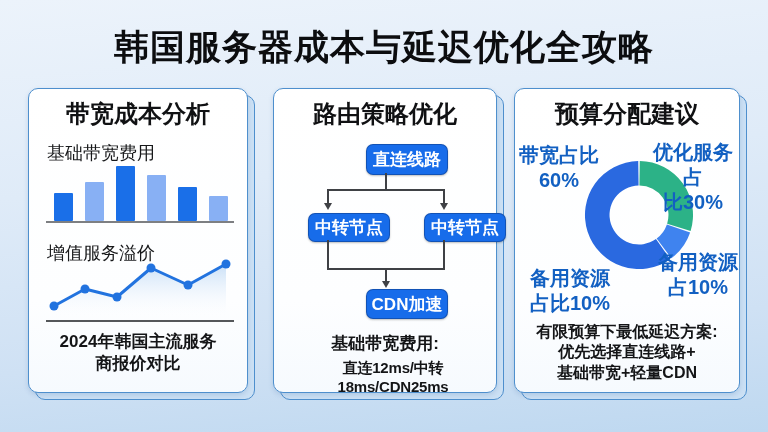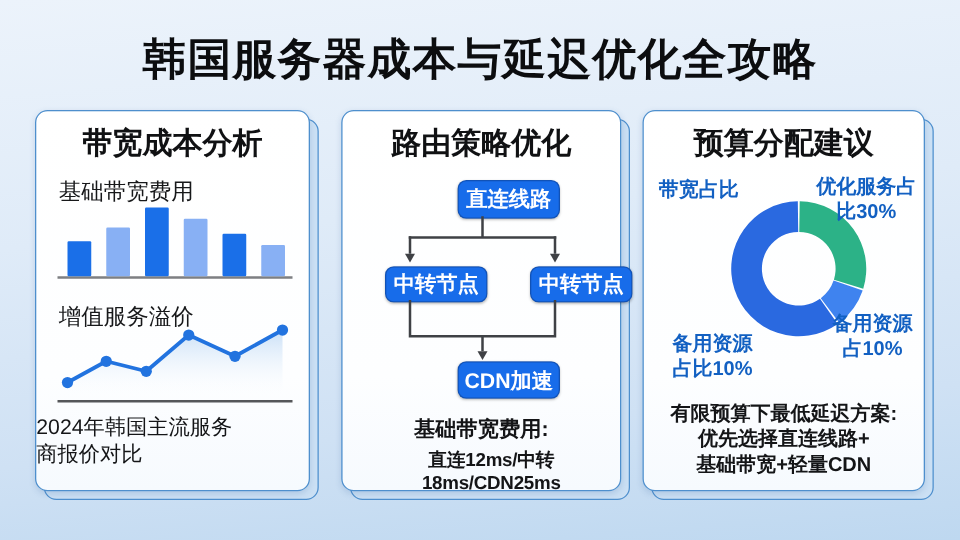--- a/index.html
+++ b/index.html
@@ -35,22 +35,22 @@
   .lbl-bars{top:52px;}
   .lbl-line{top:152px;}
   .bar-chart{
     position:absolute;left:17px;top:78px;width:188px;height:56px;
     display:flex;align-items:flex-end;gap:12px;padding-left:8px;box-sizing:border-box;
     border-bottom:2.5px solid #7d7f82;
   }
   .bar{width:19px;border-radius:1px;}
   .line-chart{position:absolute;left:17px;top:170px;width:188px;height:60px;}
   .divider{position:absolute;left:17px;top:231px;width:188px;height:2px;background:#55575a;}
-  .caption{position:absolute;left:0;top:242px;width:100%;text-align:left;
-    font-size:17px;font-weight:400;color:#141517;line-height:1.32;}
+  .caption{position:absolute;left:0;top:242px;width:100%;text-align:center;
+    font-size:17px;font-weight:700;color:#141517;line-height:1.32;}
   
   .flow-box{
     position:absolute;background:#176cea;border:1px solid rgba(10,50,120,.45);
     border-radius:7px;color:#ffffff;font-size:17px;font-weight:700;
     display:flex;align-items:center;justify-content:center;
     box-shadow:0 1px 2px rgba(0,0,0,.25);
     margin-left:20px;
   }
   .fb-top{left:72px;top:55px;width:80px;height:29px;}
   .fb-left{left:14px;top:124px;width:80px;height:27px;}
@@ -61,21 +61,21 @@
   .arrow-down{
     position:absolute;width:0;height:0;
     border-left:4.5px solid transparent;border-right:4.5px solid transparent;
     border-top:7px solid #3f4145;
   }
   .flow-caption{position:absolute;left:0;top:243px;width:100%;text-align:center;color:#141517;}
   .flow-caption .l1{font-size:17px;font-weight:700;}
   .flow-caption .l2{font-size:15px;font-weight:700;margin-top:4px;letter-spacing:-0.2px;padding-left:16px;}
   
   .donut{position:absolute;left:69px;top:71px;width:110px;height:110px;}
-  .pie-label{position:absolute;text-align:center;font-size:16px;font-weight:700;
+  .pie-label{position:absolute;text-align:center;font-size:20px;font-weight:700;
     color:#1260c2;line-height:1.25;}
   .pl-bandwidth{left:2px;top:54px;width:84px;}
   .pl-optimize{left:130px;top:51px;width:96px;}
   .pl-backup-left{left:12px;top:177px;width:86px;}
   .pl-backup-right{left:140px;top:161px;width:86px;}
   .budget-caption{position:absolute;left:0;top:233px;width:100%;text-align:center;
     font-size:16px;font-weight:700;color:#141517;line-height:1.28;}
 </style>
 </head>
 <body>
@@ -160,20 +160,21 @@
       <div class="panel-header">预算分配建议</div>
 
       <svg class="donut" viewBox="-56 -56 112 112">
           <path d="M0.77 -54.99 A55 55 0 0 1 52.54 16.26 L28.66 8.87 A30 30 0 0 0 0.42 -30.00 Z" fill="#2cb287"></path>
           <path d="M52.07 17.72 A55 55 0 0 1 32.95 44.04 L17.97 24.02 A30 30 0 0 0 28.40 9.67 Z" fill="#3f83ef"></path>
           <path d="M31.70 44.94 A55 55 0 1 1 -0.77 -54.99 L-0.42 -30.00 A30 30 0 1 0 17.29 24.51 Z" fill="#2a69e0"></path>
         </svg>
 
       <div class="pie-label pl-bandwidth">
         <div>带宽占比</div>
+        <div>60%</div>
       </div>
       <div class="pie-label pl-optimize">
         <div>优化服务占</div>
         <div>比30%</div>
       </div>
       <div class="pie-label pl-backup-left">
         <div>备用资源</div>
         <div>占比10%</div>
       </div>
       <div class="pie-label pl-backup-right">

